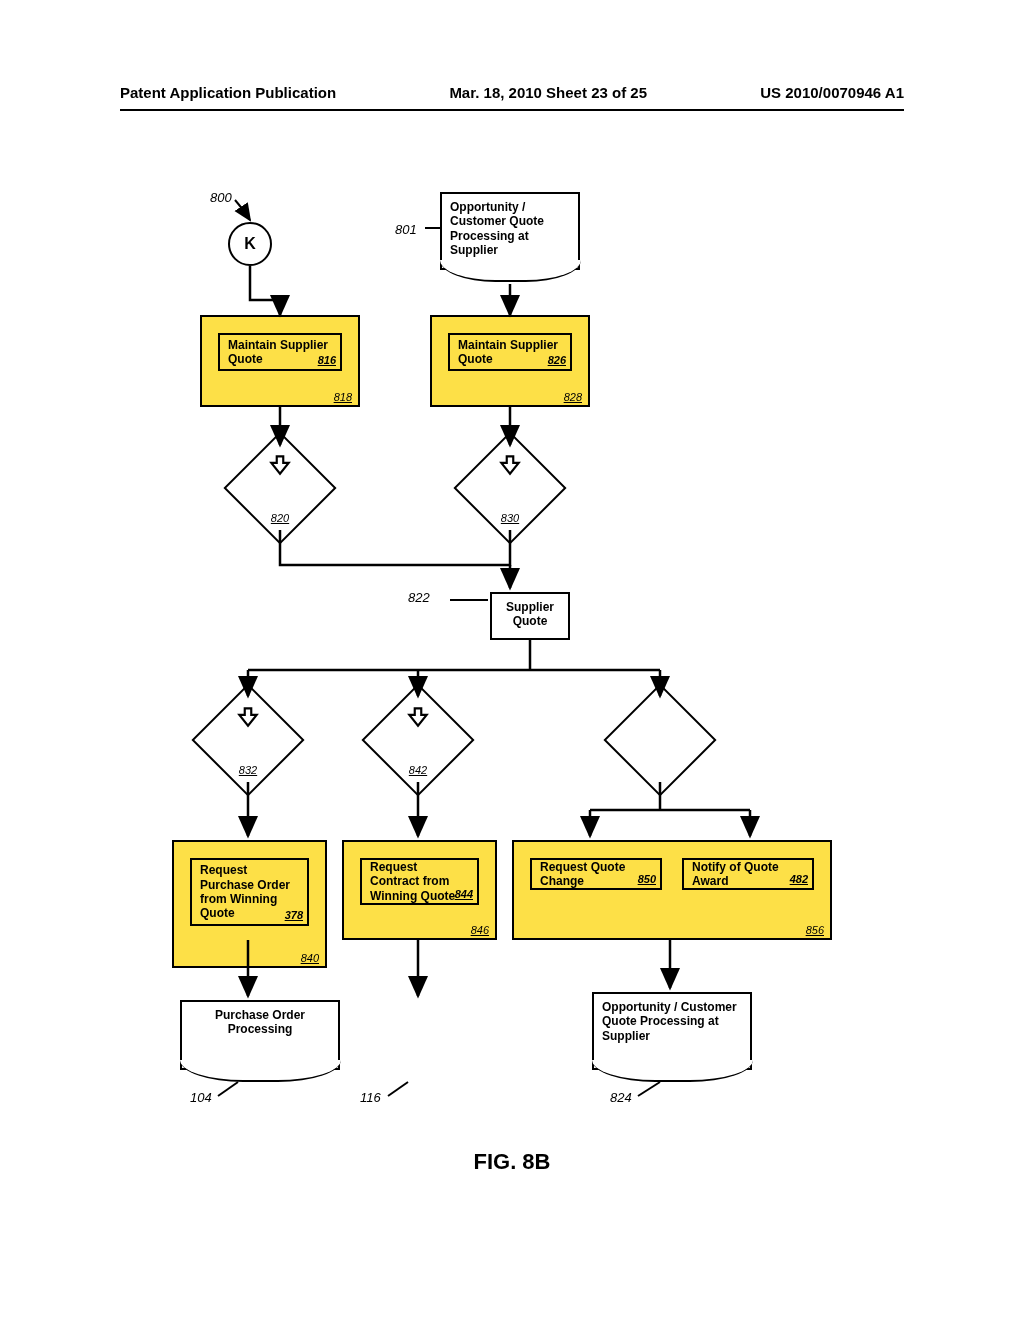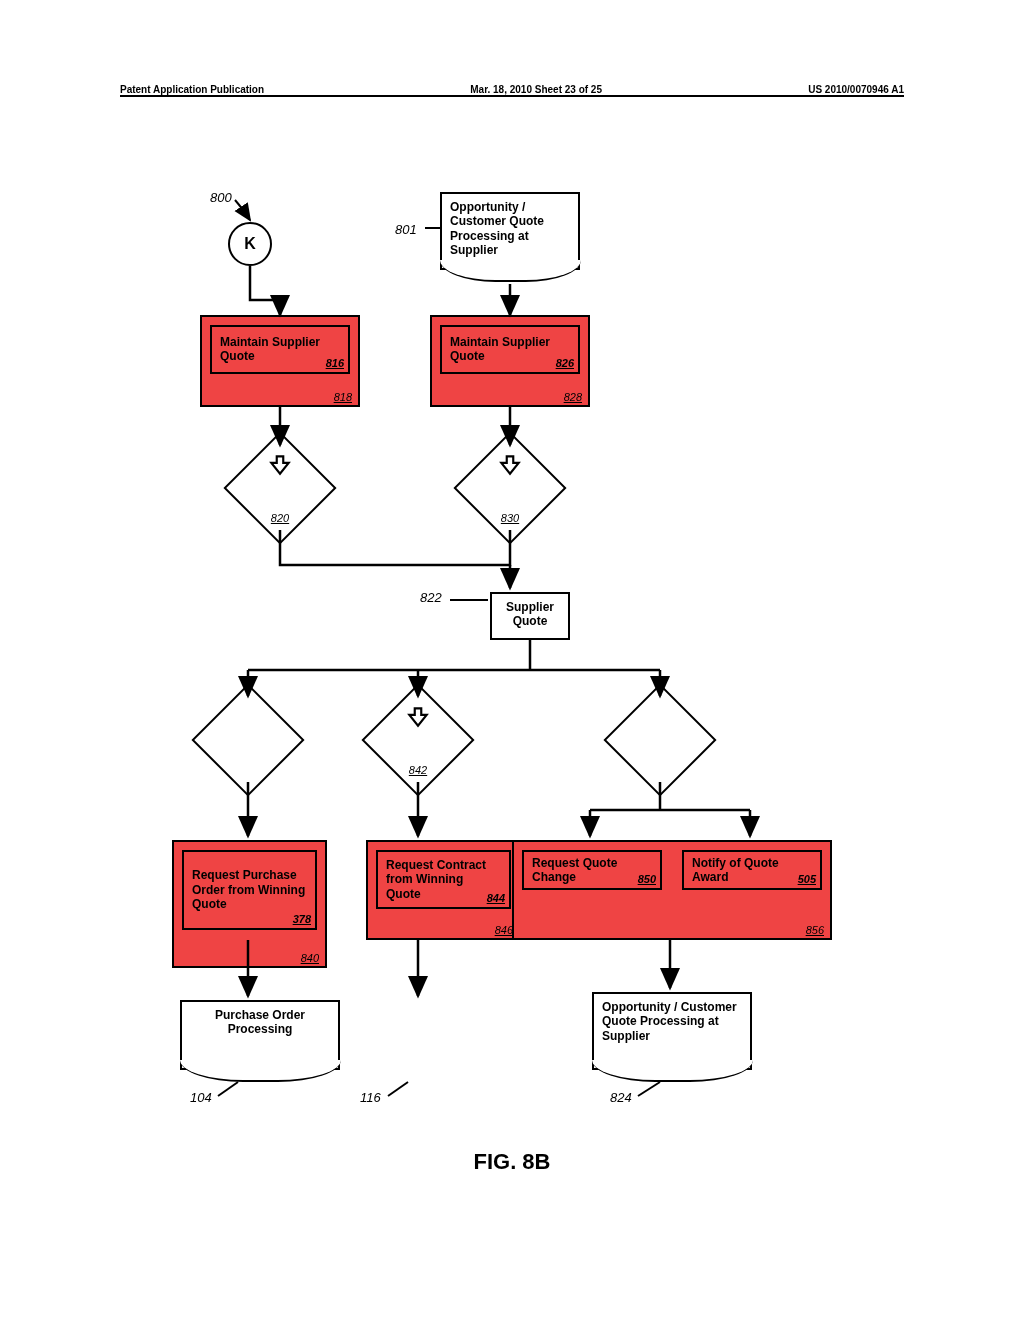--- a/index.html
+++ b/index.html
@@ -10,24 +10,24 @@
     font-family: Arial, Helvetica, sans-serif;
     position: relative;
   }
   .header {
     position: absolute;
     top: 84px;
     left: 120px;
     right: 120px;
     display: flex;
     justify-content: space-between;
-    font-size: 10px;
+    font-size: 15px;
     font-weight: bold;
     border-bottom: 2px solid #000;
-    padding-bottom: 0;
+    padding-bottom: 8px;
   }
   .fig-label {
     position: absolute;
     bottom: 145px;
     left: 0;
     right: 0;
     text-align: center;
     font-size: 22px;
     font-weight: bold;
   }
@@ -72,22 +72,22 @@
     bottom: -14px;
     height: 20px;
     background: #fff;
     border-bottom: 2.5px solid #000;
     border-radius: 0 0 50% 50% / 0 0 28px 28px;
   }
   .doc-inner { position: relative; z-index: 2; }
   .process-outer {
     position: absolute;
     border: 2.5px solid #000;
-    background: #ef4444;
-    padding: 8px;
+    background: #fde047;
+    padding: 16px;
     font-size: 12px;
   }
   .process-inner {
     border: 2.5px solid #000;
     width: 100%;
     height: 68%;
     display: flex;
     flex-direction: column;
     align-items: center;
     justify-content: center;
@@ -207,62 +207,68 @@
   </div>
 
   <div class="diamond" style="top:268px; left:350px;"></div>
   <div class="diamond-content" style="top:268px; left:350px;">
     <svg class="arrow-icon" viewBox="0 0 24 24">
         <path d="M9 4 H15 V10 H20 L12 20 L4 10 H9 Z" fill="none" stroke="#000" stroke-width="2"></path>
       </svg>
     <span class="d-ref">830</span>
   </div>
 
-  <div class="ref-lead" style="top:410px; left:300px;">822</div>
+  <div class="ref-lead" style="top:410px; left:288px;">822</div>
   <div class="small-box" style="top:412px; left:370px; width:80px; height:48px;">
     <span>Supplier Quote</span>
   </div>
 
   <div class="diamond" style="top:520px; left:88px;"></div>
+  <div class="diamond-content" style="top:520px; left:88px;">
+    <svg class="arrow-icon" viewBox="0 0 24 24">
+        <path d="M9 4 H15 V10 H20 L12 20 L4 10 H9 Z" fill="none" stroke="#000" stroke-width="2"></path>
+      </svg>
+    <span class="d-ref">832</span>
+  </div>
 
   <div class="diamond" style="top:520px; left:258px;"></div>
   <div class="diamond-content" style="top:520px; left:258px;">
     <svg class="arrow-icon" viewBox="0 0 24 24">
         <path d="M9 4 H15 V10 H20 L12 20 L4 10 H9 Z" fill="none" stroke="#000" stroke-width="2"></path>
       </svg>
     <span class="d-ref">842</span>
   </div>
 
   <div class="diamond" style="top:520px; left:500px;"></div>
 
   <div class="process-outer" style="top:660px; left:52px; width:155px; height:128px;">
     <div class="process-inner" style="height:74%;">
       <span>Request Purchase Order from Winning Quote</span>
       <span class="ref-inner">378</span>
     </div>
     <span class="ref-outer">840</span>
   </div>
 
-  <div class="process-outer" style="top:660px; left:222px; width:155px; height:100px;margin-left:24px;">
+  <div class="process-outer" style="top:660px; left:222px; width:155px; height:100px;">
     <div class="process-inner" style="height:74%;">
       <span>Request Contract from Winning Quote</span>
       <span class="ref-inner">844</span>
     </div>
     <span class="ref-outer">846</span>
   </div>
 
   <div class="process-outer" style="top:660px; left:392px; width:320px; height:100px;">
     <div style="display:flex; gap:20px; height:74%;">
       <div class="process-inner" style="flex:1; position:relative;">
         <span>Request Quote Change</span>
         <span class="ref-inner">850</span>
       </div>
       <div class="process-inner" style="flex:1; position:relative;">
         <span>Notify of Quote Award</span>
-        <span class="ref-inner">505</span>
+        <span class="ref-inner">482</span>
       </div>
     </div>
     <span class="ref-outer">856</span>
   </div>
 
   <div class="doc-box" style="top:820px; left:60px; width:160px; height:70px;text-align:center;">
     <div class="doc-inner">Purchase Order Processing</div>
   </div>
   <div class="ref-lead" style="top:910px; left:70px;">104</div>
 

